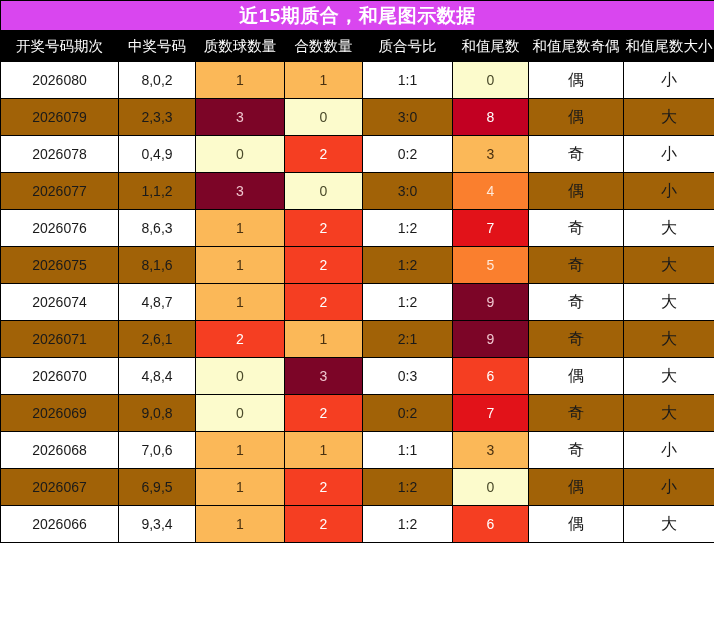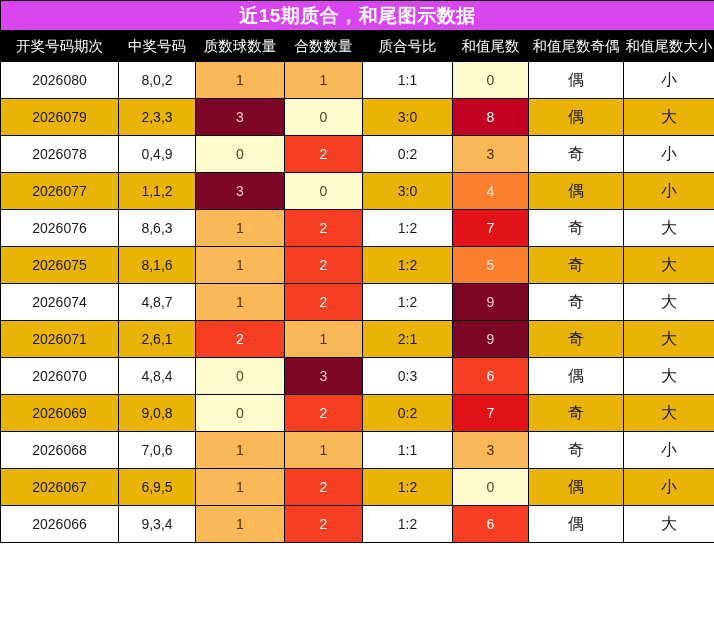--- a/index.html
+++ b/index.html
@@ -41,21 +41,21 @@
     color: #ffffff;
     font-size: 14.5px;
     font-weight: normal;
     height: 30px;
     white-space: nowrap;
   }
 
   
   .data-row { height: 37px; }
   .data-row.odd  > td { background: #ffffff; }
-  .data-row.even > td { background: #eab308; }
+  .data-row.even > td { background: #a16207; }
 
   .cell-period,
   .cell-number,
   .cell-ratio {
     font-size: 14px;
     color: #1a1a1a;
   }
   .cell-parity,
   .cell-size {
     font-size: 16px;

